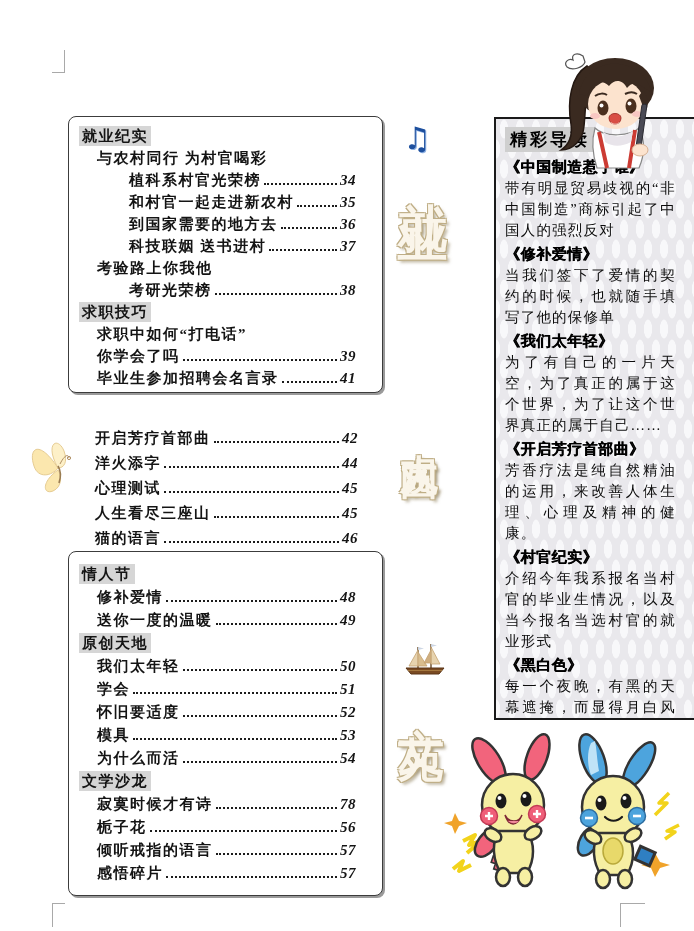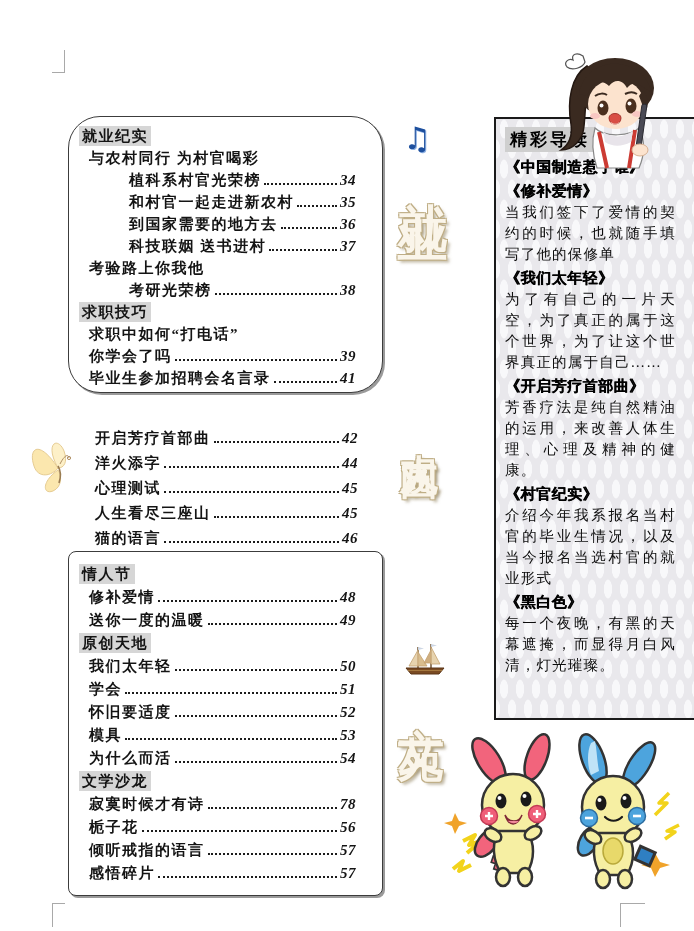--- a/index.html
+++ b/index.html
@@ -12,31 +12,31 @@
   .crop-mark { position:absolute; }
   #mark-tl { left:52px; top:50px;  width:13px; height:23px; border-right:1px solid #a9a9a9; border-bottom:1px solid #a9a9a9; }
   #mark-bl { left:52px; top:903px; width:13px; height:24px; border-left:1px solid #a9a9a9; border-top:1px solid #a9a9a9; }
   #mark-br { left:620px; top:903px; width:25px; height:24px; border-left:1px solid #a9a9a9; border-top:1px solid #a9a9a9; }
 
   
   .toc-box {
     position:absolute; border:1px solid #3c3c3c; background:#fff;
     box-shadow:2px 2px 0 #9a9a9a;
   }
-  #toc-box-top    { left:68px; top:116px; width:315px; height:277px; border-radius:32px; padding-top:7px; }
+  #toc-box-top    { left:68px; top:116px; width:315px; height:277px; border-radius:8px; padding-top:7px; }
   #toc-box-bottom { left:68px; top:551px; width:315px; height:345px; border-radius:8px; padding-top:9px; }
   #mid-list       { position:absolute; left:95px; top:400px; width:263px;margin-top:23px; }
 
   .toc-row { display:flex; align-items:flex-end; margin-right:26px; }
   #toc-box-top .toc-row    { height:22px; }
   #toc-box-bottom .toc-row { height:23px; }
   #mid-list .toc-row       { height:25px; margin-right:0; }
 
   .toc-row.lvl0 { margin-left:10px; }
-  .toc-row.lvl1 { margin-left:20px;text-align:right; }
+  .toc-row.lvl1 { margin-left:28px;text-align:right; }
   .toc-row.lvl2 { margin-left:60px; }
   #mid-list .toc-row.lvl0 { margin-left:0; }
 
   .toc-label {
     font-size:15px; font-weight:bold; letter-spacing:1.5px; color:#141414;
     white-space:nowrap; line-height:20px;
   }
   .toc-row.hl .toc-label { background:#d6d6d6; padding:0 3px; }
   .toc-leader { flex:1 1 auto; min-width:10px; border-bottom:2px dotted #1c1c1c; margin:0 3px 5px 3px; }
   .toc-page { font-size:15px; font-weight:bold; color:#141414; line-height:20px; letter-spacing:0.5px;font-style:italic; }
@@ -353,20 +353,21 @@
       <path d="M192,85 L200,85" stroke="#fff" stroke-width="2.6"></path>
       <path d="M164,86 C169,91 176,91 181,86" fill="none" stroke="#1a1a1a" stroke-width="2.2" stroke-linecap="round"></path>
     </g>
   </svg>
 
   <div id="sidebar">
     <div id="sidebar-title">精彩导读</div>
     <div id="sidebar-entries">
         <div class="hl-entry">
           <div class="hl-entry-title">《中国制造惹了谁》</div>
+          <div class="hl-entry-desc">带有明显贸易歧视的“非中国制造”商标引起了中国人的强烈反对</div>
         </div>
         <div class="hl-entry">
           <div class="hl-entry-title">《修补爱情》</div>
           <div class="hl-entry-desc">当我们签下了爱情的契约的时候，也就随手填写了他的保修单</div>
         </div>
         <div class="hl-entry">
           <div class="hl-entry-title">《我们太年轻》</div>
           <div class="hl-entry-desc">为了有自己的一片天空，为了真正的属于这个世界，为了让这个世界真正的属于自己……</div>
         </div>
         <div class="hl-entry">

